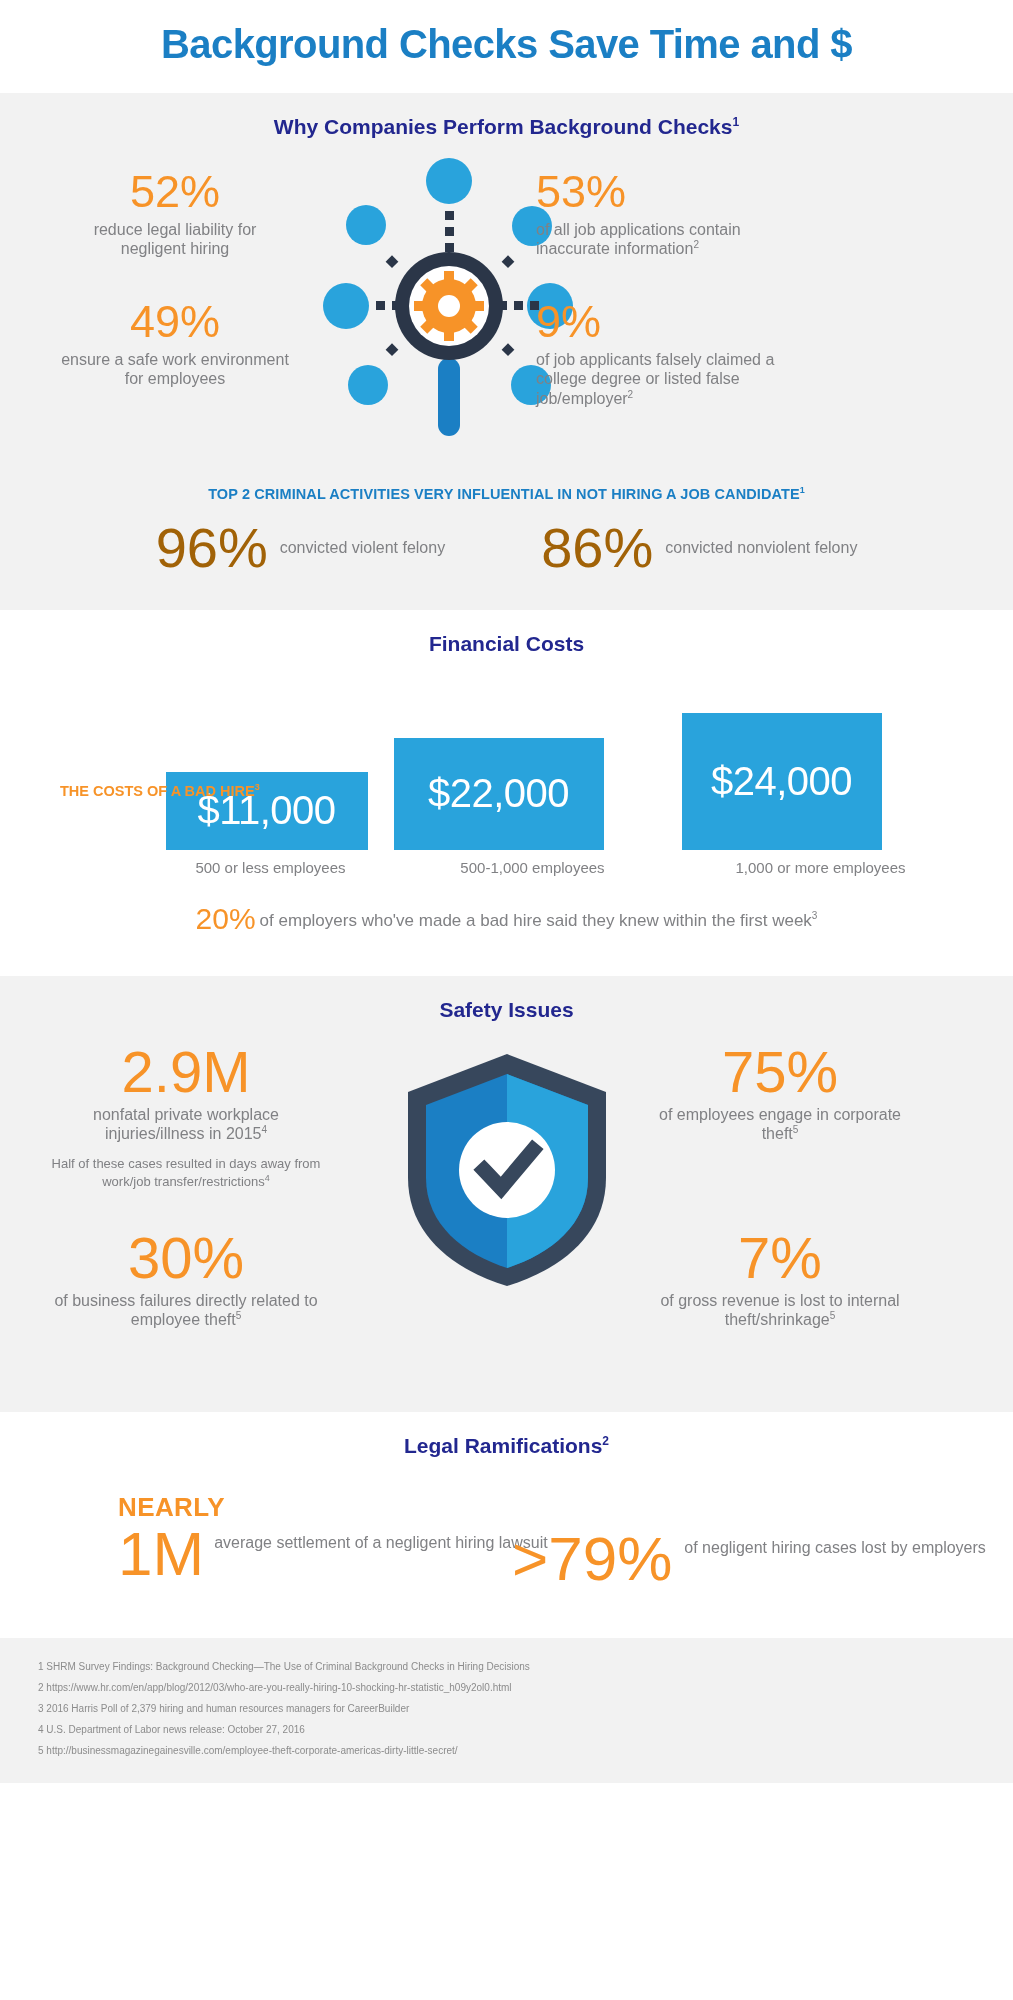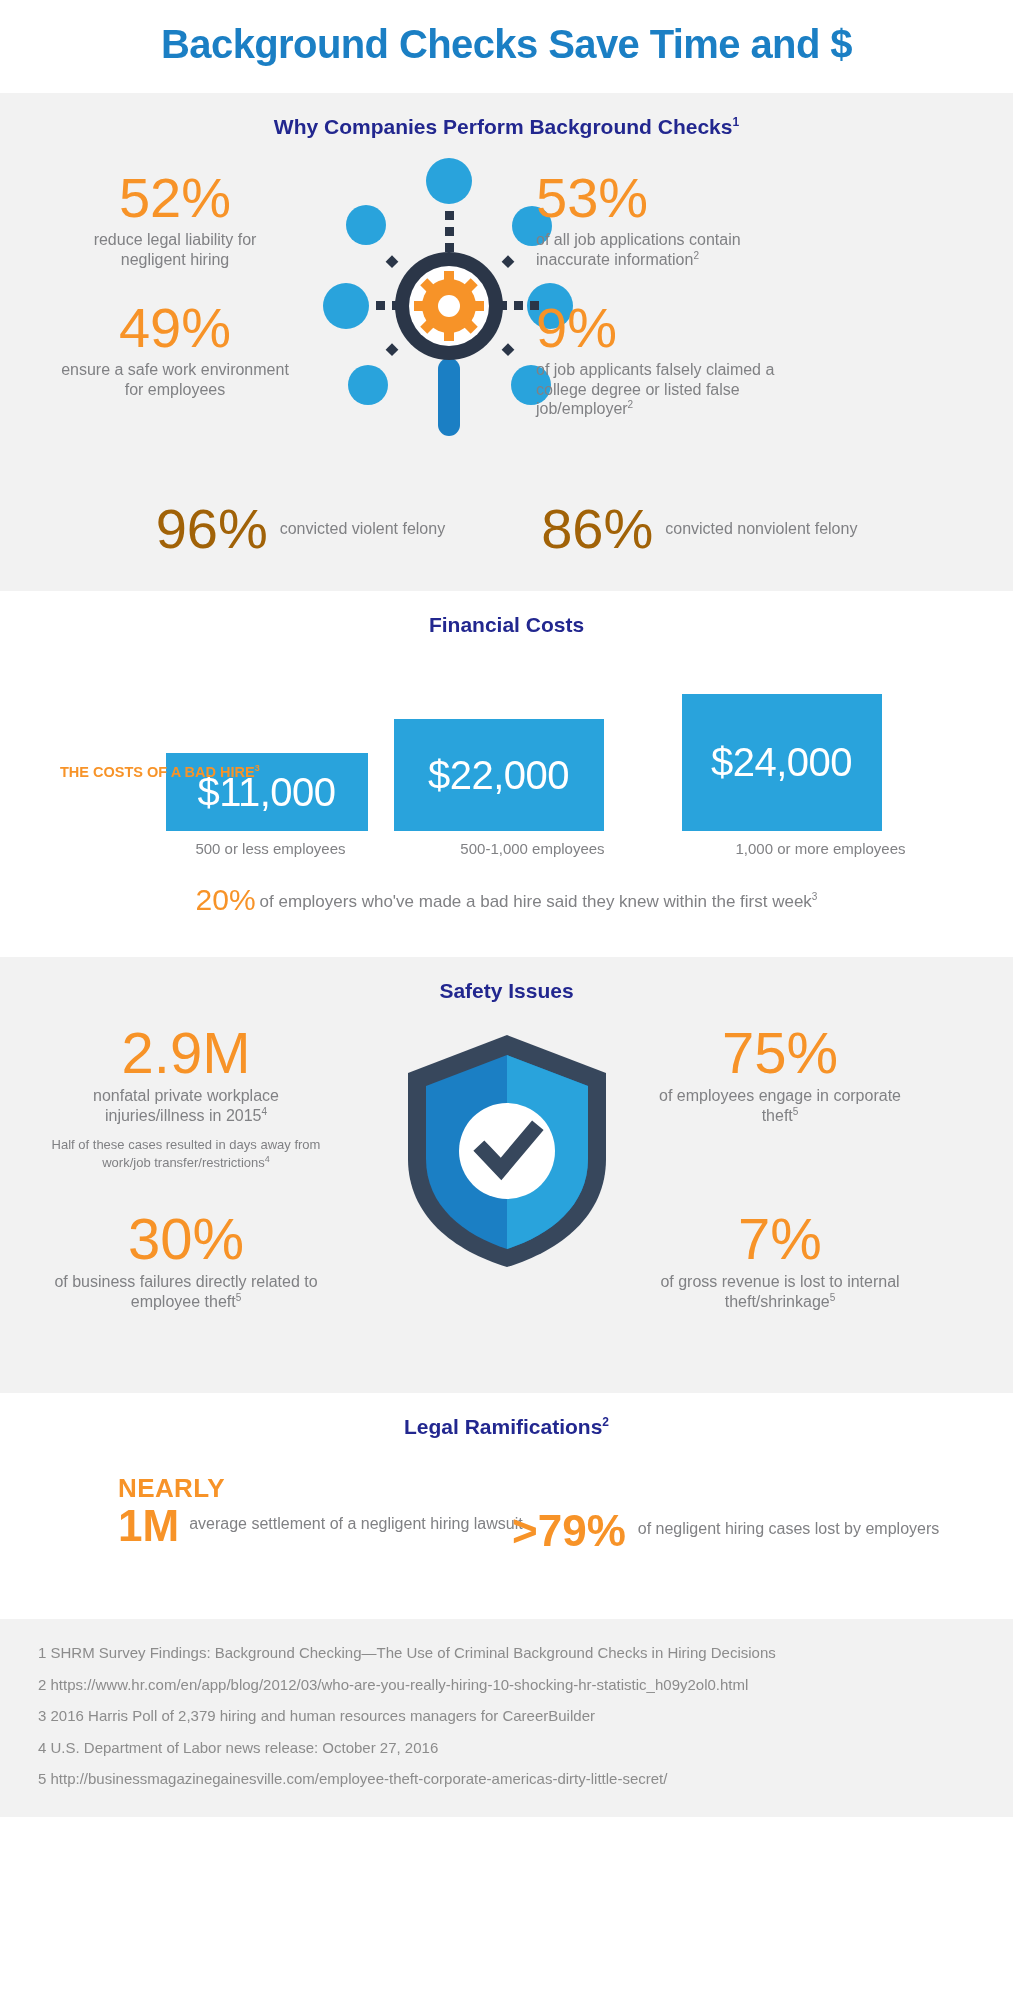--- a/index.html
+++ b/index.html
@@ -36,21 +36,21 @@
   .sec-title sup { font-size: 12px; vertical-align: super; }
 
   
   .why-wrap {
     position: relative;
     height: 330px;
     margin-top: 14px;
   }
   .stat-block { position: absolute; }
   .big-num {
-    font-size: 56px;
+    font-size: 45px;
     color: #f79328;
     line-height: 0.95;
     font-weight: normal;
   }
   .desc {
     font-size: 16px;
     color: #808184;
     line-height: 1.22;
     margin-top: 6px;
   }
@@ -145,31 +145,31 @@
   .s75 { left: 650px; top: 22px;  width: 260px; }
   .s7  { left: 650px; top: 208px; width: 260px; }
   .subnote { font-size: 13px; color: #808184; line-height: 1.3; margin-top: 12px; }
   .subnote sup { font-size: 9px; vertical-align: super; }
 
   
   .legal-wrap { position: relative; height: 180px; }
   .legal-left { position: absolute; left: 118px; top: 34px; }
   .nearly { color: #f79328; font-size: 26px; font-weight: bold; letter-spacing: 0.4px; }
   .legal-row { display: flex; align-items: flex-start; gap: 10px; margin-top: 2px; }
-  .legal-num { color: #f79328; font-size: 44px; line-height: 0.92; font-weight: bold; }
+  .legal-num { color: #f79328; font-size: 62px; line-height: 0.92; }
   .legal-desc { font-size: 16px; color: #808184; line-height: 1.3; padding-top: 8px; }
   .legal-right { position: absolute; left: 512px; top: 72px; display: flex; gap: 12px; }
 
   
   .foot {
     background: #f2f2f2;
     padding: 18px 0 22px 38px;
   }
   .foot div {
-    font-size: 15px;
+    font-size: 10px;
     color: #8c8c8c;
     line-height: 2.1;
   }
 </style>
 </head>
 <body>
 
 <div class="page">
 
   <div class="header">
@@ -242,20 +242,23 @@
         <div class="big-num">53%</div>
         <div class="desc"><span>of all job applications contain inaccurate information</span><sup>2</sup></div>
       </div>
 
       <div class="stat-block s9">
         <div class="big-num">9%</div>
         <div class="desc"><span>of job applicants falsely claimed a college degree or listed false job/employer</span><sup>2</sup></div>
       </div>
     </div>
 
+    <div class="crim-head">
+      <span>TOP 2 CRIMINAL ACTIVITIES VERY INFLUENTIAL IN NOT HIRING A JOB CANDIDATE</span><sup>1</sup>
+    </div>
     <div class="crim-row">
       <div class="crim-item">
         <div class="crim-num">96%</div>
         <div class="crim-lbl">convicted violent felony</div>
       </div>
       <div class="crim-item">
         <div class="crim-num">86%</div>
         <div class="crim-lbl">convicted nonviolent felony</div>
       </div>
     </div>

